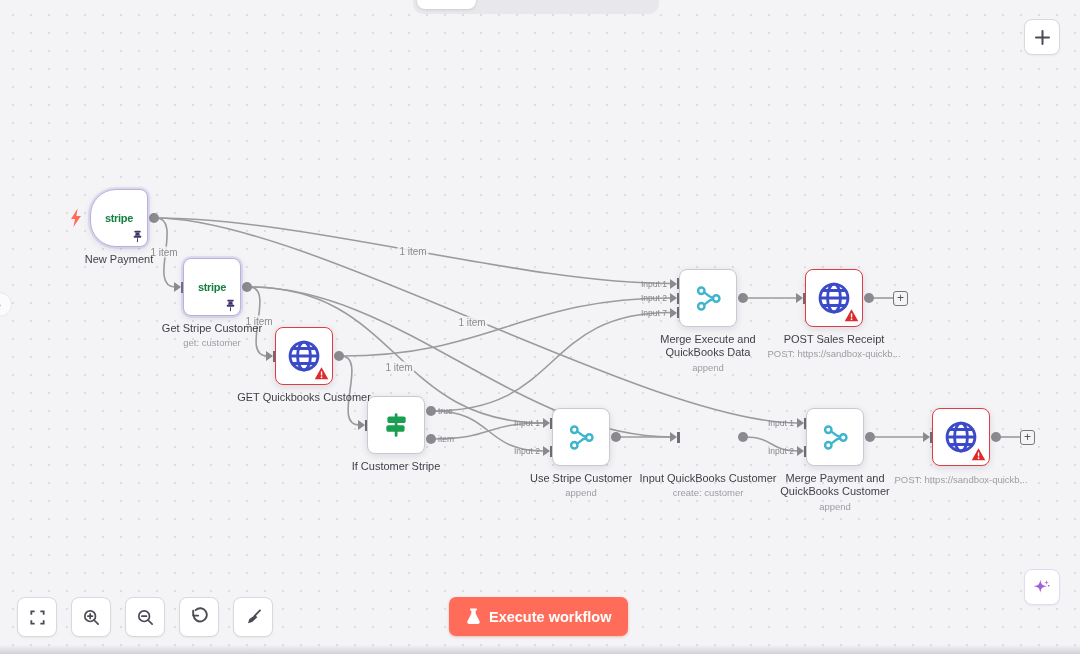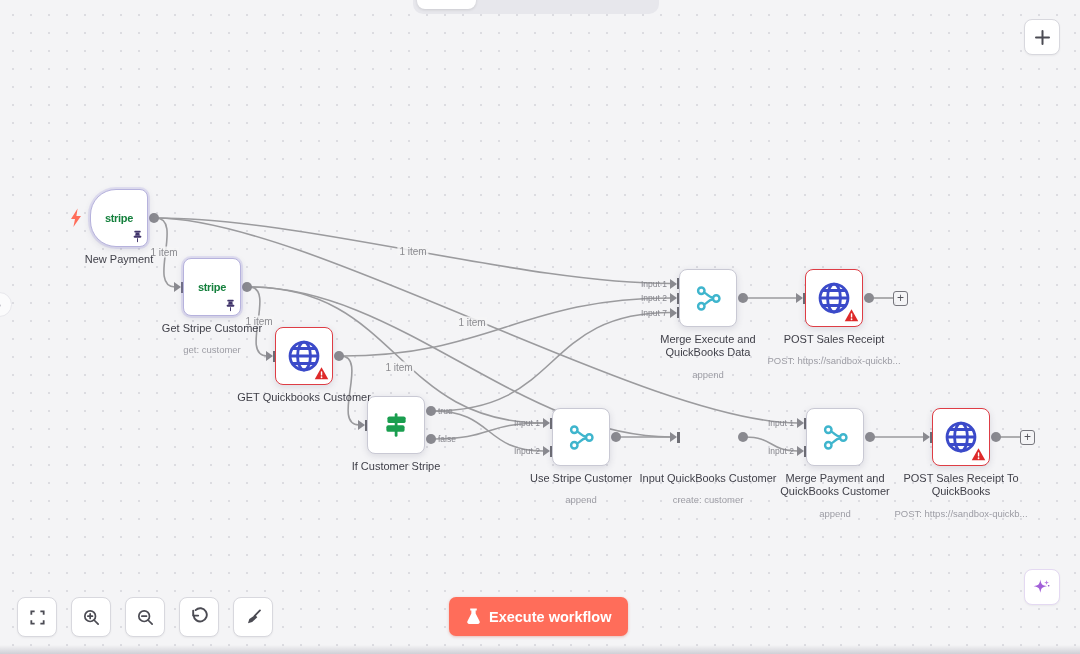--- a/index.html
+++ b/index.html
@@ -27,21 +27,21 @@
     display:flex; align-items:center; justify-content:center;
     cursor:pointer;
   }
   .node.trigger { border-radius:26px 8px 8px 26px; }
   .node.pinned { border-color:#b6b2dd; box-shadow:0 0 0 2px rgba(140,130,220,.18), 0 2px 7px rgba(60,60,90,.14); }
   .node.error { border-color:#de3d45; }
   .stripe-word { color:#15803d; font-weight:bold; font-size:11px; letter-spacing:-.3px; }
   .badge-br { position:absolute; right:3px; bottom:3px; width:15px; height:15px; }
   .node-label-wrap { position:absolute; z-index:4; width:150px; text-align:center; pointer-events:none; }
   .node-name { font-size:11px; color:#3f3f48; line-height:1.22; }
-  .node-sub { font-size:9.5px; color:#9c9ca4; margin-top:9px; }
+  .node-sub { font-size:9.5px; color:#9c9ca4; margin-top:2px; }
 
   .out-dot { position:absolute; width:10px; height:10px; border-radius:50%; background:#8a8a90; z-index:2; }
   .in-bar  { position:absolute; width:3px; height:11px; background:#6f6f76; z-index:2; }
   .in-arrow{ position:absolute; width:0; height:0; z-index:2;
              border-left:7px solid #8a8a90; border-top:5px solid transparent; border-bottom:5px solid transparent; }
   .port-label { position:absolute; font-size:8.5px; color:#86868d; z-index:2; white-space:nowrap; pointer-events:none; }
   .edge-label { position:absolute; font-size:10px; color:#8b8b90; z-index:2; transform:translate(-50%,-50%);
                 background:rgba(244,244,246,.85); padding:0 2px; border-radius:2px; pointer-events:none; white-space:nowrap;}
   .plus-stub {
     position:absolute; width:15px; height:15px; border:1.5px solid #77777e; border-radius:3px;
@@ -177,21 +177,21 @@
       </svg>
     </div>
     <div class="node-label-wrap" style="left: 321px; top: 460px;">
       <div class="node-name">If Customer Stripe</div>
     </div>
     <div class="in-bar" style="left: 365px; top: 419.5px;"></div>
     <div class="in-arrow" style="left: 358px; top: 420px;"></div>
     <div class="out-dot" style="left: 426px; top: 406px;"></div>
     <div class="port-label" style="left: 438px; top: 406px;">true</div>
     <div class="out-dot" style="left: 426px; top: 434px;"></div>
-    <div class="port-label" style="left: 438px; top: 434px;">false</div>
+    <div class="port-label" style="left: 438px; top: 434px;">item</div>
     <div class="node" style="left: 552px; top: 408px;">
       <svg width="31" height="31" viewBox="0 0 28 28">
       <g fill="none" stroke="#3fb5cd" stroke-width="2.2" stroke-linecap="round">
       <circle cx="7.5" cy="7" r="2.9"></circle>
           <circle cx="7.5" cy="21" r="2.9"></circle>
           <circle cx="21" cy="14" r="2.9"></circle>
       <path d="M10 8.6 C14 10.5 13.5 12.4 18 13.3"></path>
           <path d="M10 19.4 C14 17.5 13.5 15.6 18 14.7"></path>
         </g>
       </svg>
@@ -291,21 +291,20 @@
       <path d="M2.7 12h18.6M4.3 7h15.4M4.3 17h15.4"></path>
         </g>
       </svg>
       <svg class="badge-br" viewBox="0 0 16 16">
       <path d="M8 1.2 L15.2 14.2 H.8 Z" fill="#de2a2a"></path>
       <rect x="7.3" y="5.6" width="1.5" height="4.6" rx=".7" fill="#fff"></rect>
       <circle cx="8.05" cy="12" r=".95" fill="#fff"></circle>
       </svg>
     </div>
     <div class="node-label-wrap" style="left: 886px; top: 472px;">
-      <div class="node-name">POST Sales Receipt To QuickBooks</div>
       <div class="node-sub">POST: https://sandbox-quickb...</div>
     </div>
     <div class="in-bar" style="left: 930px; top: 431.5px;"></div>
     <div class="in-arrow" style="left: 923px; top: 432px;"></div>
     <div class="out-dot" style="left: 991px; top: 432px;"></div>
     <div class="plus-stub" style="left: 1020px; top: 429.5px;">+</div>
   </div>
 
 <div id="tabstrip">
     <div class="tab active">Editor</div>

